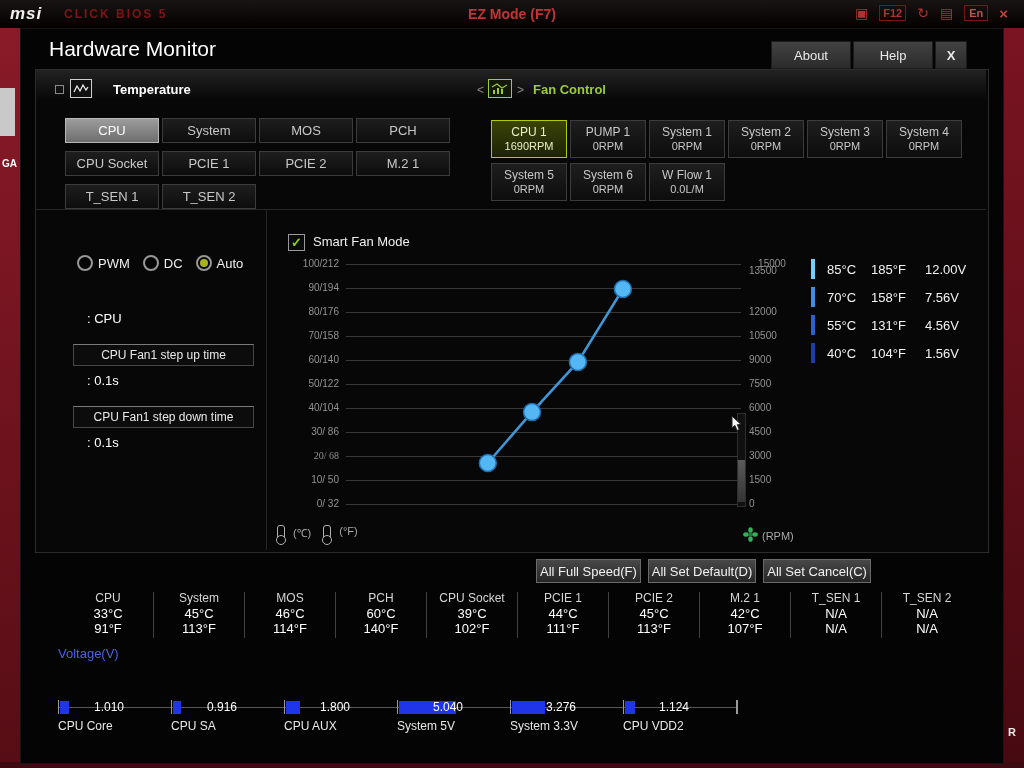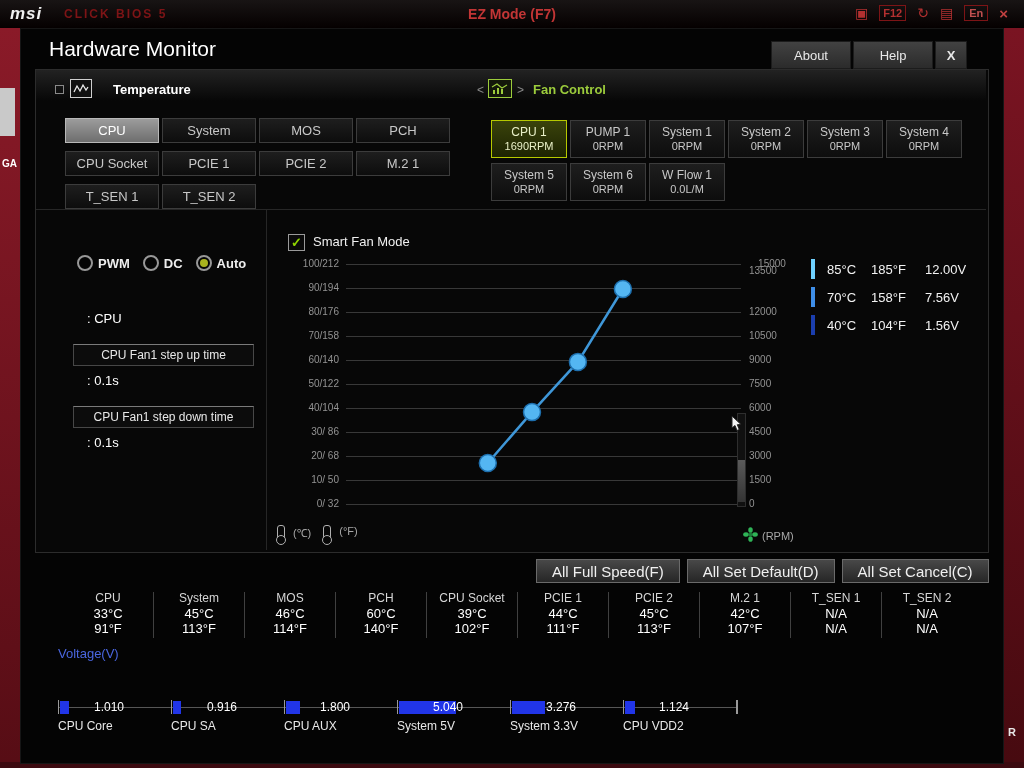--- a/index.html
+++ b/index.html
@@ -55,21 +55,21 @@
   .fbtn{height:36px;display:flex;flex-direction:column;align-items:center;justify-content:center;background:linear-gradient(180deg,#1e1e1e,#0d0d0d);border:1px solid #3c3c3c;color:#c8c8c8;}
   .fbtn-name{font-size:12px;line-height:15px;}
   .fbtn-value{font-size:11px;line-height:13px;}
   .fbtn.sel{background:linear-gradient(180deg,#3a430b,#1d2302);border-color:#b6c900;color:#e9f0c8;}
 
   .h-div{position:absolute;left:15px;top:180px;width:950px;height:1px;background:#262626;}
   .v-div{position:absolute;left:245px;top:181px;width:1px;height:340px;background:#262626;}
 
   
   .radio-row{position:absolute;left:56px;top:226px;display:flex;align-items:center;gap:13px;}
-  .radio-item{display:flex;align-items:center;gap:5px;font-weight:bold;}
+  .radio-item{display:flex;align-items:center;gap:5px;}
   .radio{position:relative;width:12px;height:12px;border:2px solid #989898;border-radius:50%;background:#050505;}
   .radio.sel::after{content:'';position:absolute;left:2px;top:2px;width:8px;height:8px;border-radius:50%;background:#a9b31e;}
   .radio-label{color:#eee;font-size:13px;}
   .fields{position:absolute;left:52px;top:275px;width:181px;}
   .field-btn{height:20px;margin-top:18px;display:flex;align-items:center;justify-content:center;background:#0c0c0c;border:1px solid #474747;border-top-color:#7a7a7a;color:#e8e8e8;font-size:12px;}
   .field-btn:first-child{margin-top:0;}
   .field-val{margin:7px 0 0 14px;height:15px;color:#fff;font-size:13px;}
 
   
   .cb{position:absolute;left:267px;top:205px;width:15px;height:15px;border:1px solid #9a9a9a;background:#0a0a0a;display:flex;align-items:center;justify-content:center;}
@@ -91,21 +91,21 @@
   
   .legend{position:absolute;left:790px;top:226px;}
   .legend-row{display:flex;align-items:center;height:28px;}
   .legend-bar{width:4px;height:20px;margin-right:12px;}
   .leg-c{width:44px;color:#f2f2f2;font-size:13px;}
   .leg-f{width:54px;color:#f2f2f2;font-size:13px;}
   .leg-v{width:58px;color:#f2f2f2;font-size:13px;}
 
   
   .actions{position:absolute;left:515px;top:530px;display:flex;gap:7px;}
-  .action-btn{height:22px;padding:0 15px;display:flex;align-items:center;background:linear-gradient(180deg,#484848,#262626);border:1px solid #6a6a6a;color:#f0f0f0;font-size:15px;}
+  .action-btn{height:22px;padding:0 3px;display:flex;align-items:center;background:linear-gradient(180deg,#484848,#262626);border:1px solid #6a6a6a;color:#f0f0f0;font-size:13px;}
 
   
   .sensor-strip{position:absolute;left:42px;top:562px;display:flex;}
   .sensor-col{width:90px;text-align:center;}
   .sensor-name{color:#d6d6d6;font-size:12px;line-height:15px;}
   .sensor-val{color:#fff;font-size:13px;line-height:15px;}
   .sensor-sep{width:1px;height:46px;background:#404040;margin-top:1px;}
 
   
   .volt-title{position:absolute;left:37px;top:617px;color:#4a66e0;font-size:13px;}
@@ -271,21 +271,21 @@
         <div class="gridline" style="top: 120px;"></div>
         <div class="tick-left" style="top: 114px;">50/122</div>
         <div class="tick-right" style="top: 114px;">7500</div>
         <div class="gridline" style="top: 144px;"></div>
         <div class="tick-left" style="top: 138px;">40/104</div>
         <div class="tick-right" style="top: 138px;">6000</div>
         <div class="gridline" style="top: 168px;"></div>
         <div class="tick-left" style="top: 162px;">30/ 86</div>
         <div class="tick-right" style="top: 162px;">4500</div>
         <div class="gridline" style="top: 192px;"></div>
-        <div class="tick-left" style="top: 186px;">20/ 68</div>
+        <div class="tick-left" style="top: 186px; font-family: Liberation Serif, serif;">20/ 68</div>
         <div class="tick-right" style="top: 186px;">3000</div>
         <div class="gridline" style="top: 216px;"></div>
         <div class="tick-left" style="top: 210px;">10/ 50</div>
         <div class="tick-right" style="top: 210px;">1500</div>
         <div class="gridline" style="top: 240px;"></div>
         <div class="tick-left" style="top: 234px;">0/ 32</div>
         <div class="tick-right" style="top: 234px;">0</div>
         <svg width="395" height="240" style="position: absolute; left: 0px; top: 0px; overflow: visible;">
           <polyline points="141.8,199.0 186.0,148.1 231.9,97.9 276.9,25.0" fill="none" stroke="#3f97d8" stroke-width="2.5"></polyline>
           <circle cx="141.8" cy="199.0" r="8.5" fill="#54b6f2" stroke="#1d6fae" stroke-width="1.5"></circle>
@@ -332,20 +332,26 @@
           <span class="leg-f">185°F</span>
           <span class="leg-v">12.00V</span>
         </div>
         <div class="legend-row">
           <span class="legend-bar" style="background: rgb(62, 142, 232);"></span>
           <span class="leg-c">70°C</span>
           <span class="leg-f">158°F</span>
           <span class="leg-v">7.56V</span>
         </div>
         <div class="legend-row">
+          <span class="legend-bar" style="background: rgb(42, 98, 212);"></span>
+          <span class="leg-c">55°C</span>
+          <span class="leg-f">131°F</span>
+          <span class="leg-v">4.56V</span>
+        </div>
+        <div class="legend-row">
           <span class="legend-bar" style="background: rgb(27, 62, 174);"></span>
           <span class="leg-c">40°C</span>
           <span class="leg-f">104°F</span>
           <span class="leg-v">1.56V</span>
         </div>
       </div>
 
     <div class="actions">
         <div class="action-btn">All Full Speed(F)</div>
         <div class="action-btn">All Set Default(D)</div>

